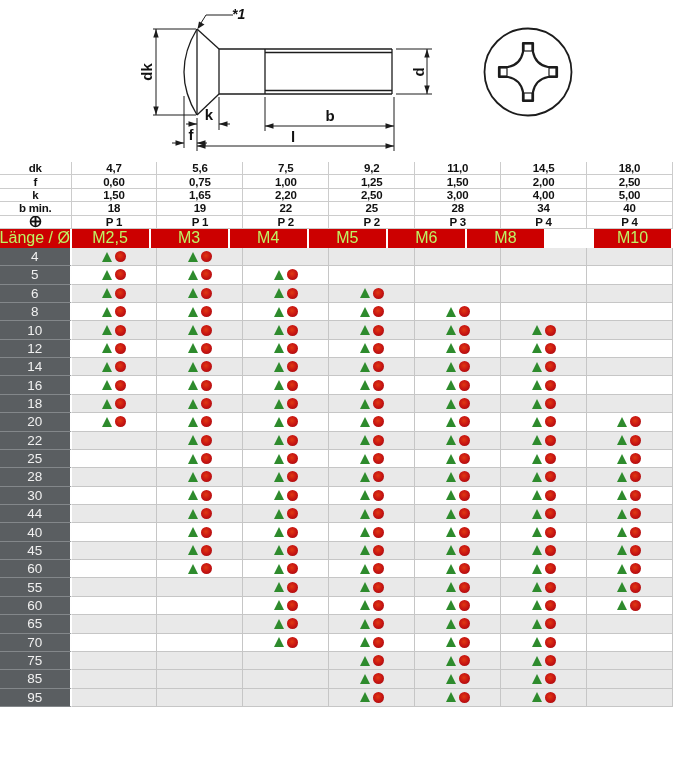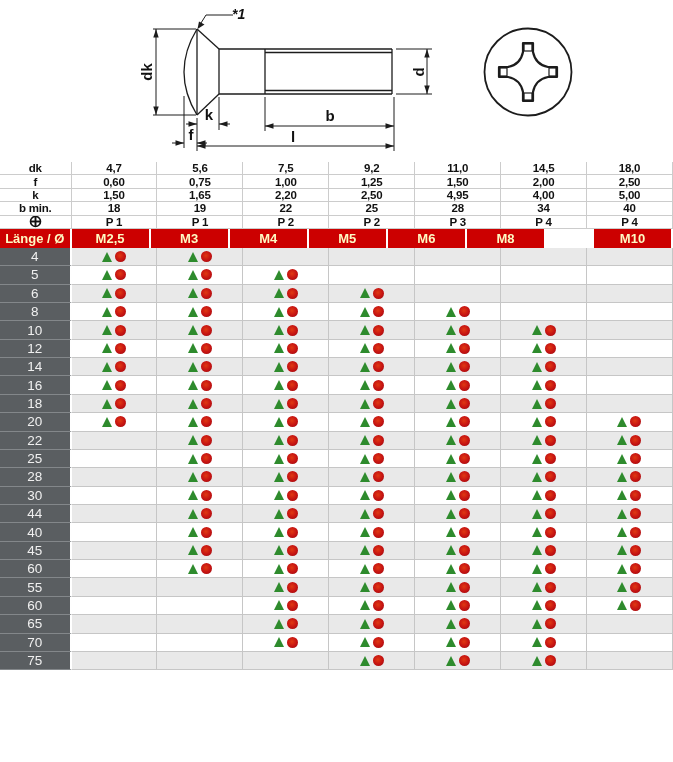--- a/index.html
+++ b/index.html
@@ -11,22 +11,22 @@
   .cell{box-sizing:border-box;display:flex;align-items:center;justify-content:center;
         overflow:hidden;white-space:nowrap;}
   .c0{width:71.5px;flex:none;}
   .cv{flex:1;}
   
   .spec{height:13.4px;}
   .spec .cell{background:#fff;border-right:1px solid #cccccc;border-bottom:1px solid #cccccc;
         font-weight:bold;font-size:11.5px;color:#111;letter-spacing:-0.2px;}
   
   .hdr{height:19px;}
-  .hdr .cell{background:#cc0000;border-right:2px solid #ffffff;color:#fef9c3;
-        font-weight:bold;font-size:13px;}
+  .hdr .cell{background:#cc0000;border-right:2px solid #ffffff;color:#bef264;
+        font-weight:normal;font-size:16px;}
   .hdr .cell:last-child{border-right:2px solid #ffffff;margin-left:48px;}
   
   .data{height:18.36px;}
   .data .len{background:#5a5e61;color:#f0f0f0;font-size:13.5px;font-weight:400;
         border-right:2px solid #ffffff;border-bottom:1px solid #83878a;}
   .data .sym{border-right:1px solid #c6c6c6;border-bottom:1px solid #c6c6c6;}
   .data.g .sym{background:#e9e9e9;}
   .data.w .sym{background:#ffffff;}
   .pair{display:flex;align-items:center;gap:3px;}
   .tri{width:0;height:0;border-left:5.5px solid transparent;border-right:5.5px solid transparent;
@@ -134,21 +134,21 @@
         <div class="cell cv">1,50</div>
         <div class="cell cv">2,00</div>
         <div class="cell cv">2,50</div>
       </div>
       <div class="row spec">
         <div class="cell c0">k</div>
         <div class="cell cv">1,50</div>
         <div class="cell cv">1,65</div>
         <div class="cell cv">2,20</div>
         <div class="cell cv">2,50</div>
-        <div class="cell cv">4,95</div>
+        <div class="cell cv">3,00</div>
         <div class="cell cv">4,00</div>
         <div class="cell cv">5,00</div>
       </div>
       <div class="row spec">
         <div class="cell c0">b min.</div>
         <div class="cell cv">18</div>
         <div class="cell cv">19</div>
         <div class="cell cv">22</div>
         <div class="cell cv">25</div>
         <div class="cell cv">28</div>
@@ -1004,15 +1004,65 @@
           </div>
         </div>
         <div class="cell cv sym">
           <div class="pair">
             <div class="tri"></div>
             <div class="dot"></div>
           </div>
         </div>
         <div class="cell cv sym"></div>
       </div>
+      <div class="row data g">
+        <div class="cell c0 len">85</div>
+        <div class="cell cv sym"></div>
+        <div class="cell cv sym"></div>
+        <div class="cell cv sym"></div>
+        <div class="cell cv sym">
+          <div class="pair">
+            <div class="tri"></div>
+            <div class="dot"></div>
+          </div>
+        </div>
+        <div class="cell cv sym">
+          <div class="pair">
+            <div class="tri"></div>
+            <div class="dot"></div>
+          </div>
+        </div>
+        <div class="cell cv sym">
+          <div class="pair">
+            <div class="tri"></div>
+            <div class="dot"></div>
+          </div>
+        </div>
+        <div class="cell cv sym"></div>
+      </div>
+      <div class="row data g">
+        <div class="cell c0 len">95</div>
+        <div class="cell cv sym"></div>
+        <div class="cell cv sym"></div>
+        <div class="cell cv sym"></div>
+        <div class="cell cv sym">
+          <div class="pair">
+            <div class="tri"></div>
+            <div class="dot"></div>
+          </div>
+        </div>
+        <div class="cell cv sym">
+          <div class="pair">
+            <div class="tri"></div>
+            <div class="dot"></div>
+          </div>
+        </div>
+        <div class="cell cv sym">
+          <div class="pair">
+            <div class="tri"></div>
+            <div class="dot"></div>
+          </div>
+        </div>
+        <div class="cell cv sym"></div>
+      </div>
     </div>
 
 </div>
 
 </body></html>

